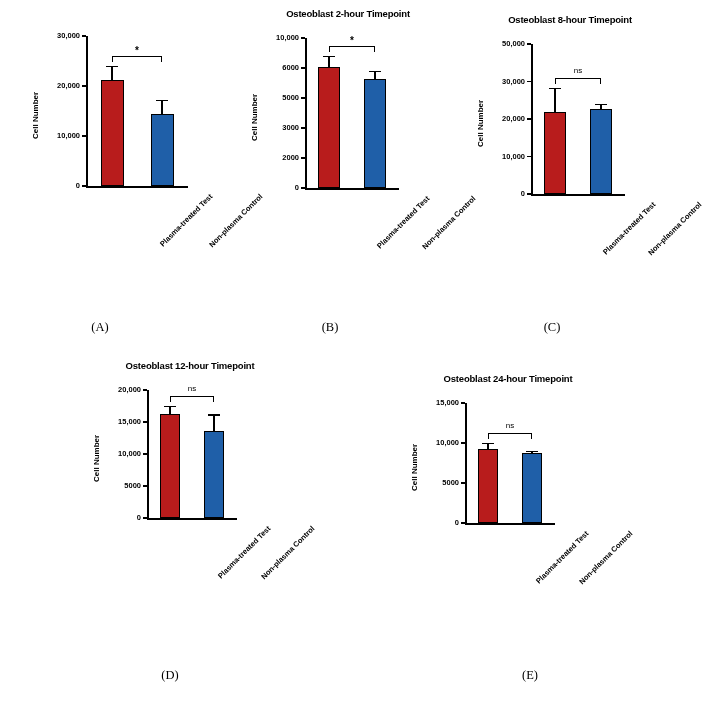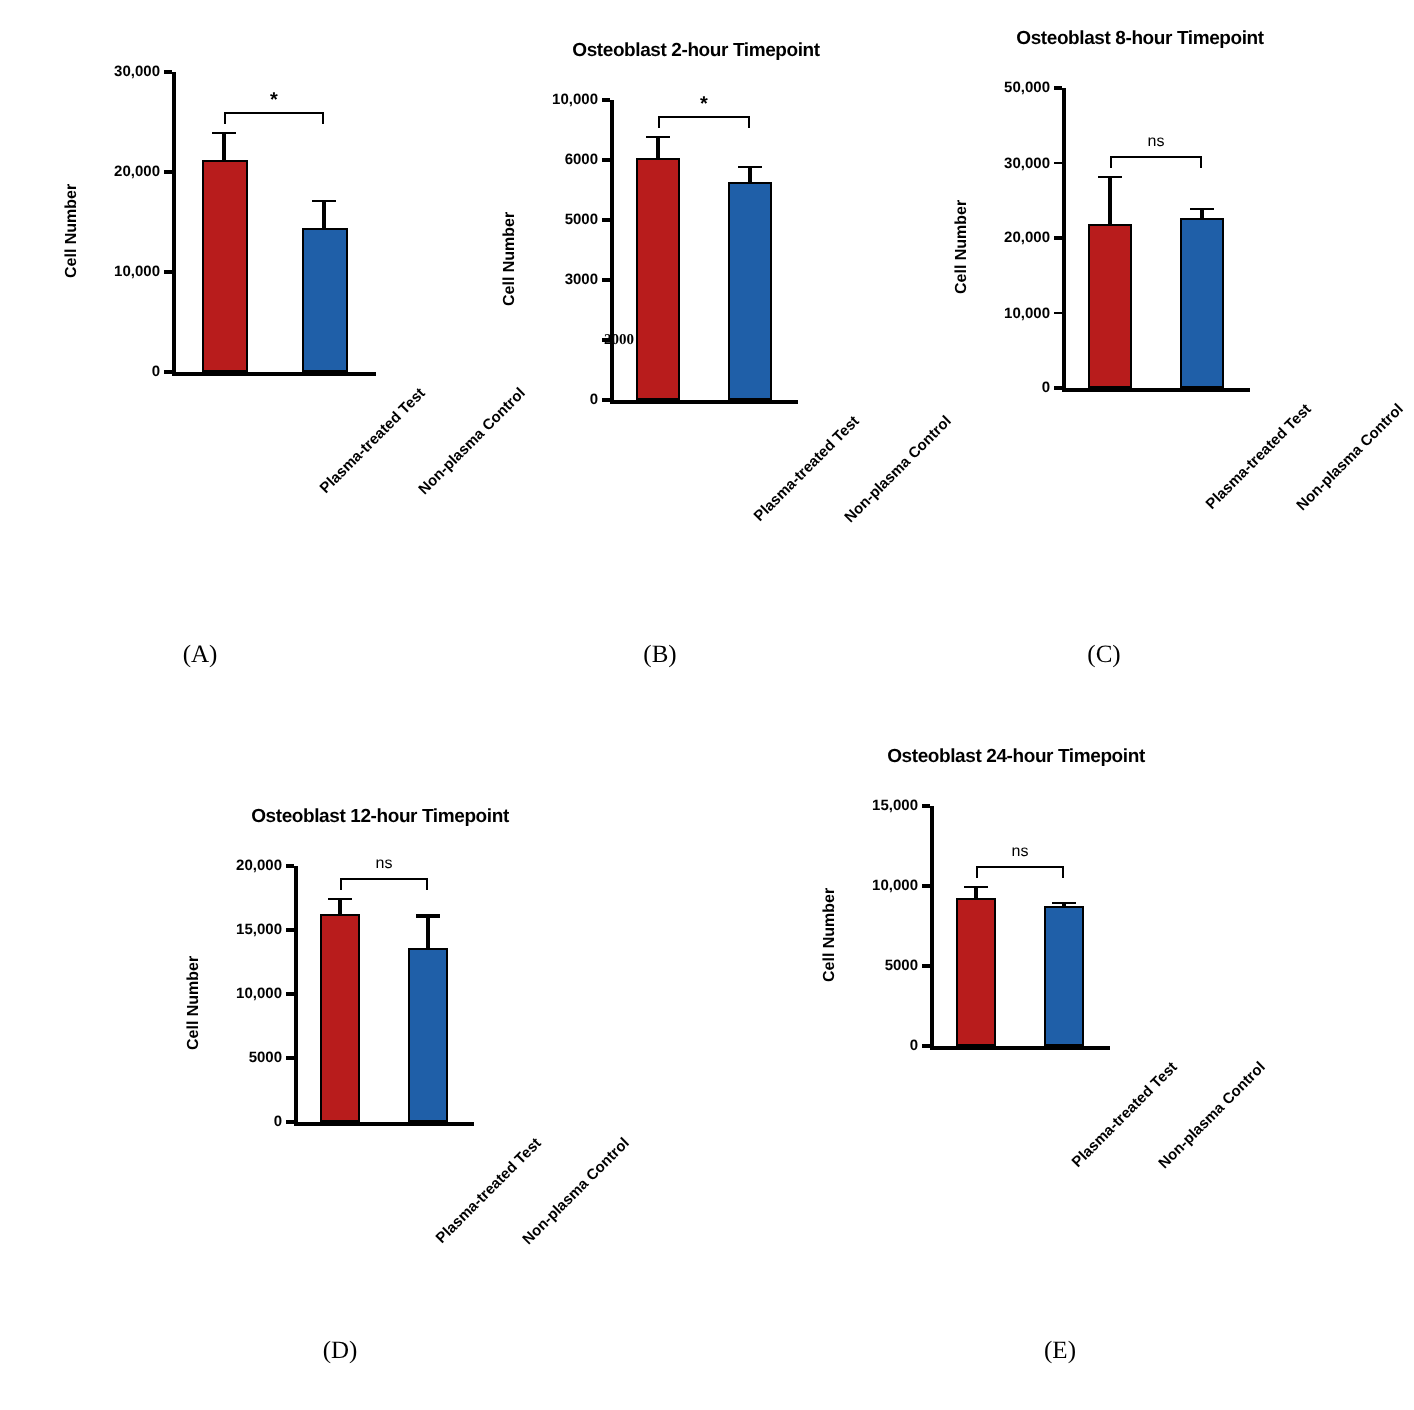--- a/index.html
+++ b/index.html
@@ -45,29 +45,29 @@
       <div class="catlabel" style="left:93px;top:168px;width:90px;">Plasma-treated Test</div>
       <div class="bar blue" style="left:125.5px;top:89.5px;width:23px;height:72.5px;background:#1f5fa8;"></div>
       <div class="err" style="left:136.3px;top:76px;height:13.5px;"></div>
       <div class="errcap" style="left:131px;top:76px;width:12px;"></div>
       <div class="catlabel" style="left:143px;top:168px;width:90px;">Non-plasma Control</div>
       <div class="sigbar" style="left:87px;top:32px;width:50px;height:6px;"></div>
       <div class="sigtext" style="left:67px;top:21px;width:90px;">*</div>
     </div>
 </div>
 
-<div class="panel" id="panel-B" style="left:248px;top:8px;width:200px;height:290px;margin-top:12px;">
+<div class="panel" id="panel-B" style="left:248px;top:8px;width:200px;height:290px;">
   <div class="chart-title">Osteoblast 2-hour Timepoint</div>
   <div class="plot-wrap" id="plot-B" style="position:absolute;left:0;top:18px;width:200px;height:270px;">
       <div class="axis-v" style="left:57px;top:12px;height:151px;"></div>
       <div class="axis-h" style="left:57px;top:162px;width:94px;"></div>
       <div class="tick" style="left:53px;top:161.3px;"></div>
       <div class="ticklabel" style="left:6px;top:157px;width:45px;">0</div>
       <div class="tick" style="left:53px;top:131.3px;"></div>
-      <div class="ticklabel" style="left:24px;top:127px;width:45px;font-family:Liberation Serif, serif;">2000</div>
+      <div class="ticklabel" style="left:6px;top:127px;width:45px;">2000</div>
       <div class="tick" style="left:53px;top:101.3px;"></div>
       <div class="ticklabel" style="left:6px;top:97px;width:45px;">3000</div>
       <div class="tick" style="left:53px;top:71.3px;"></div>
       <div class="ticklabel" style="left:6px;top:67px;width:45px;">5000</div>
       <div class="tick" style="left:53px;top:41.3px;"></div>
       <div class="ticklabel" style="left:6px;top:37px;width:45px;">6000</div>
       <div class="tick" style="left:53px;top:11.3px;"></div>
       <div class="ticklabel" style="left:6px;top:7px;width:45px;">10,000</div>
       <div class="ylabel" style="left:2px;top:115px;">Cell Number</div>
       <div class="bar red" style="left:70.42px;top:40.499999999999986px;width:21.16px;height:121.50000000000001px;background:#b81c1c;"></div>
@@ -105,21 +105,21 @@
       <div class="catlabel" style="left:91px;top:168px;width:90px;">Plasma-treated Test</div>
       <div class="bar blue" style="left:120.42px;top:76.50000000000001px;width:21.16px;height:85.49999999999999px;background:#1f5fa8;"></div>
       <div class="err" style="left:130.3px;top:71.625px;height:4.875000000000014px;"></div>
       <div class="errcap" style="left:125px;top:71.625px;width:12px;"></div>
       <div class="catlabel" style="left:137px;top:168px;width:90px;">Non-plasma Control</div>
       <div class="sigbar" style="left:85px;top:45.5px;width:46px;height:6px;"></div>
       <div class="sigtext ns" style="left:65px;top:33.5px;width:86px;">ns</div>
     </div>
 </div>
 
-<div class="panel" id="panel-D" style="left:90px;top:360px;width:200px;height:290px;margin-top:43px;">
+<div class="panel" id="panel-D" style="left:90px;top:360px;width:200px;height:290px;">
   <div class="chart-title">Osteoblast 12-hour Timepoint</div>
   <div class="plot-wrap" id="plot-D" style="position:absolute;left:0;top:18px;width:200px;height:270px;">
       <div class="axis-v" style="left:57px;top:12px;height:129px;"></div>
       <div class="axis-h" style="left:57px;top:140px;width:90px;"></div>
       <div class="tick" style="left:53px;top:139.3px;"></div>
       <div class="ticklabel" style="left:6px;top:135px;width:45px;">0</div>
       <div class="tick" style="left:53px;top:107.3px;"></div>
       <div class="ticklabel" style="left:6px;top:103px;width:45px;">5000</div>
       <div class="tick" style="left:53px;top:75.3px;"></div>
       <div class="ticklabel" style="left:6px;top:71px;width:45px;">10,000</div>

